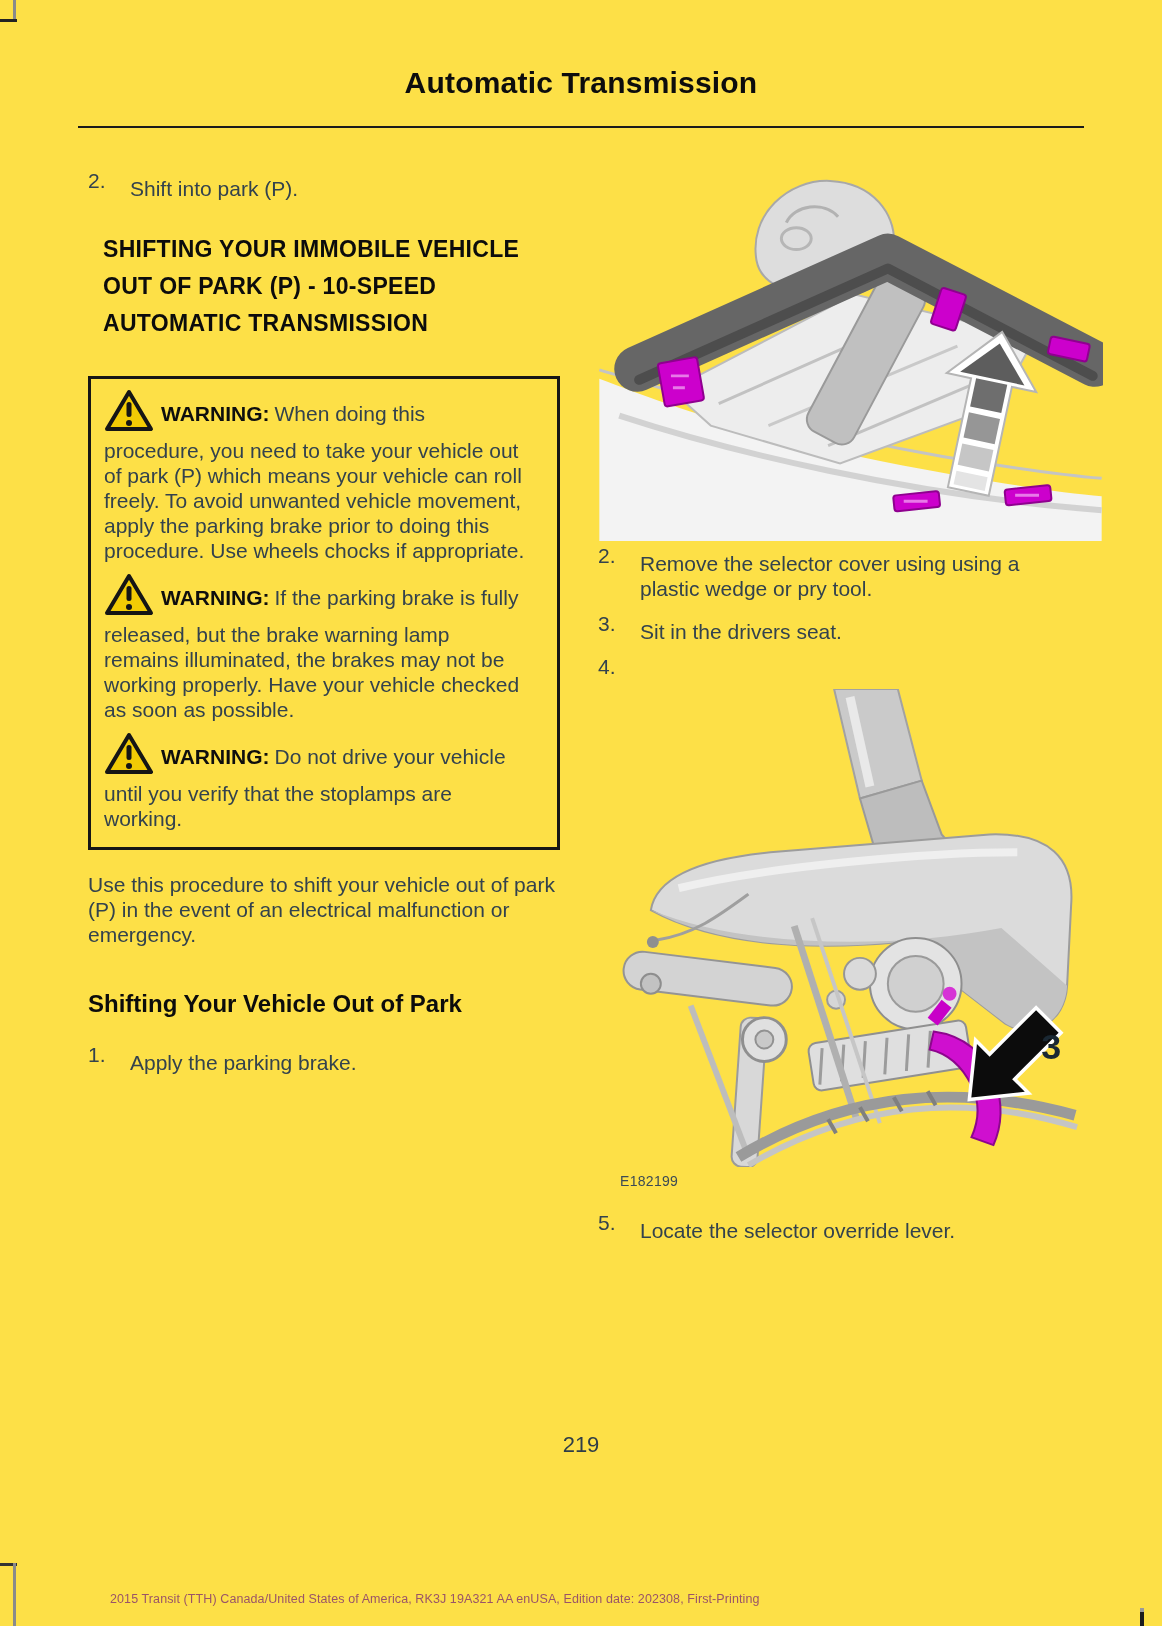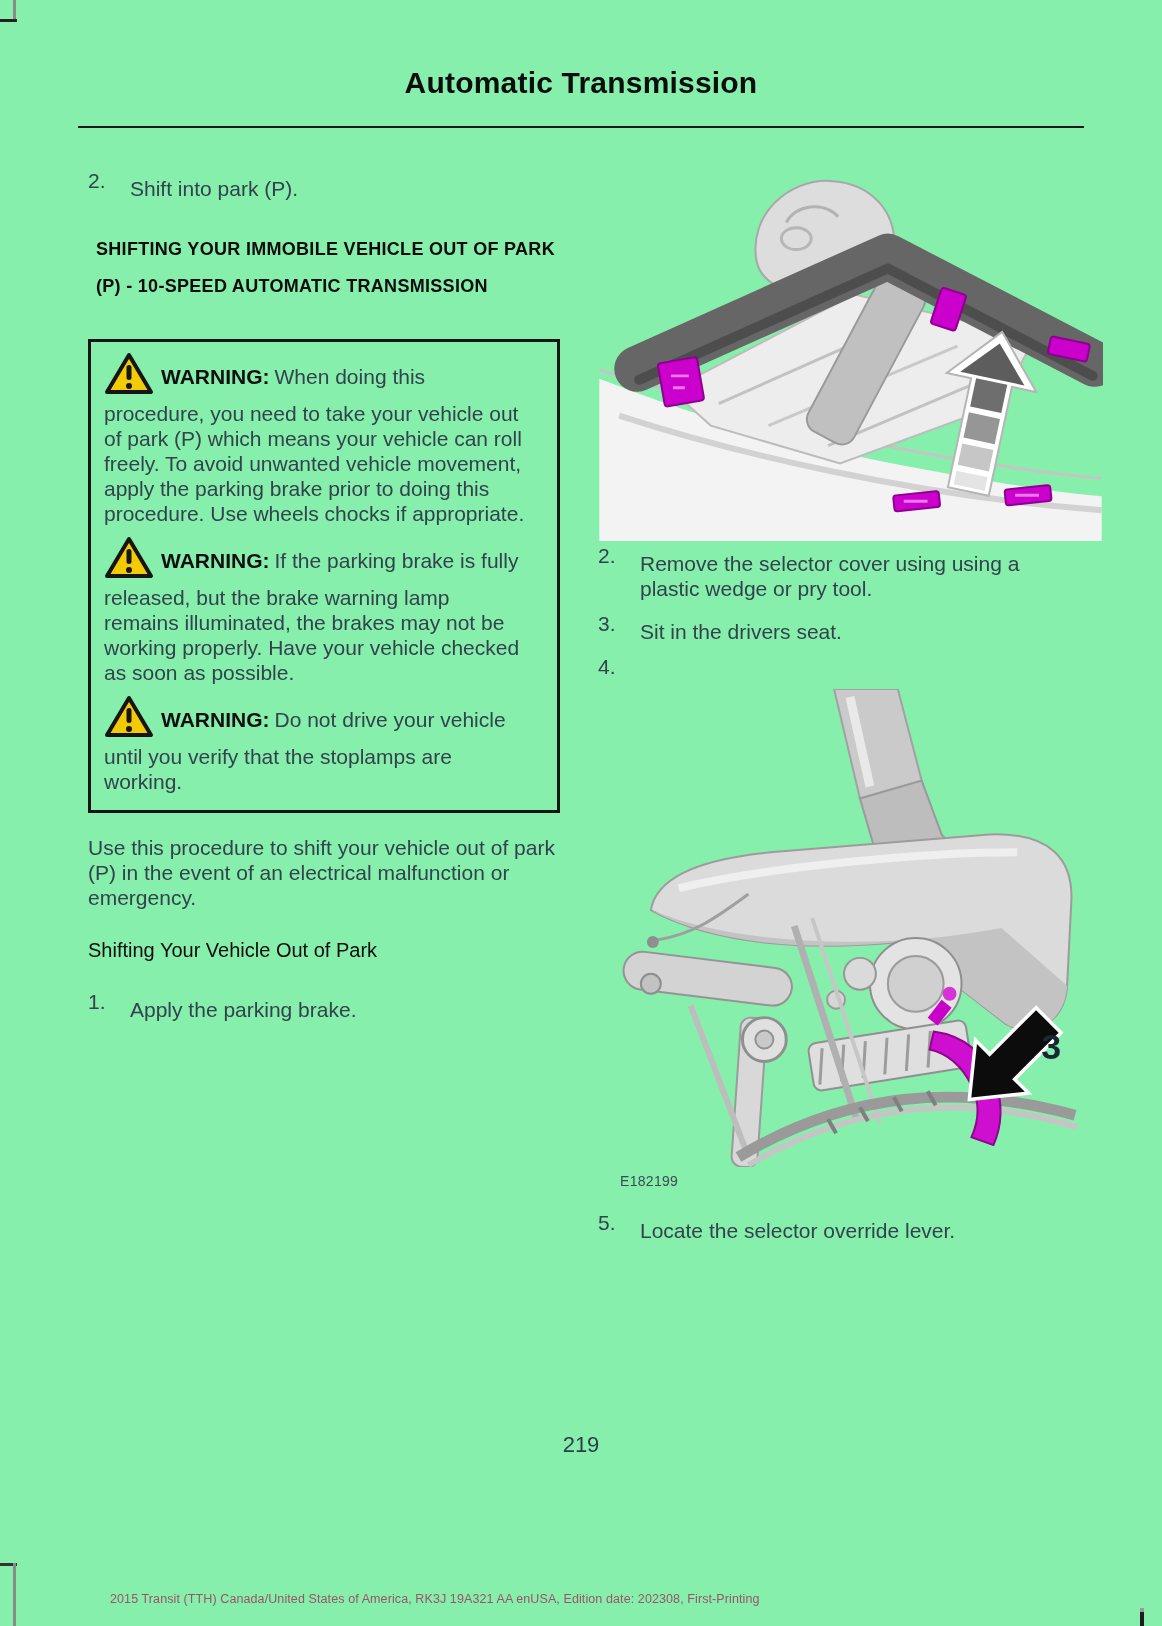--- a/index.html
+++ b/index.html
@@ -1,19 +1,19 @@
 <!DOCTYPE html>
 <html><head>
 <meta charset="utf-8">
 <style>
   html,body{margin:0;padding:0;background:#ffffff;}
   .page{
     position:relative;
     width:1162px;height:1626px;
-    background:#86efac;
+    background:#fde047;
     font-family:"Liberation Sans", sans-serif;
     color:#33424d;
     overflow:hidden;
   }
   
   .page-title{
     position:absolute;top:66px;left:0;width:100%;
     text-align:center;font-size:30px;font-weight:bold;
     color:#0d0d0d;letter-spacing:.2px;
   }
@@ -29,35 +29,35 @@
   .col-right{
     position:absolute;left:598px;top:165px;width:505px;
     font-size:21px;line-height:25px;
   }
   
   .step{display:grid;grid-template-columns:42px 1fr;margin:0 0 10px 0;}
   .step .num{}
   .step .txt{max-width:400px;margin-top:8px;}
   
   .section-title{
-    font-size:18px;line-height:37px;font-weight:800;color:#0c0c0c;
-    letter-spacing:.3px;margin:30px 0 34px 8px;width:460px;
+    font-size:23px;line-height:37px;font-weight:800;color:#0c0c0c;
+    letter-spacing:.3px;margin:30px 0 34px 15px;width:460px;
   }
   .warning-box{
     box-sizing:border-box;width:472px;
     border:3px solid #161616;
     padding:10px 16px 6px 13px;
     margin:0 0 22px 0;
   }
   .warn{margin:0 0 10px 0;max-width:424px;}
   .warn .w-icon{display:inline-block;vertical-align:-12px;margin-right:7px;}
   .warn b{color:#0e0e0e;margin-right:5px;}
-  .intro-par{margin:0 0 28px 0;width:467px;}
+  .intro-par{margin:0 0 44px 0;width:467px;}
   .subsection-title{
-    font-size:20px;font-weight:400;color:#0c0c0c;margin:0 0 26px 0;
+    font-size:24px;font-weight:700;color:#0c0c0c;margin:0 0 26px 0;
   }
   
   .figure{display:block;}
   .fig-label{
     font-size:14px;color:#3b4a55;margin:2px 0 16px 22px;letter-spacing:.3px;
   }
   .steps-block{margin-top:2px;}
   .fig2{margin-top:8px;}
   .step-last{margin-top:14px;}
   

